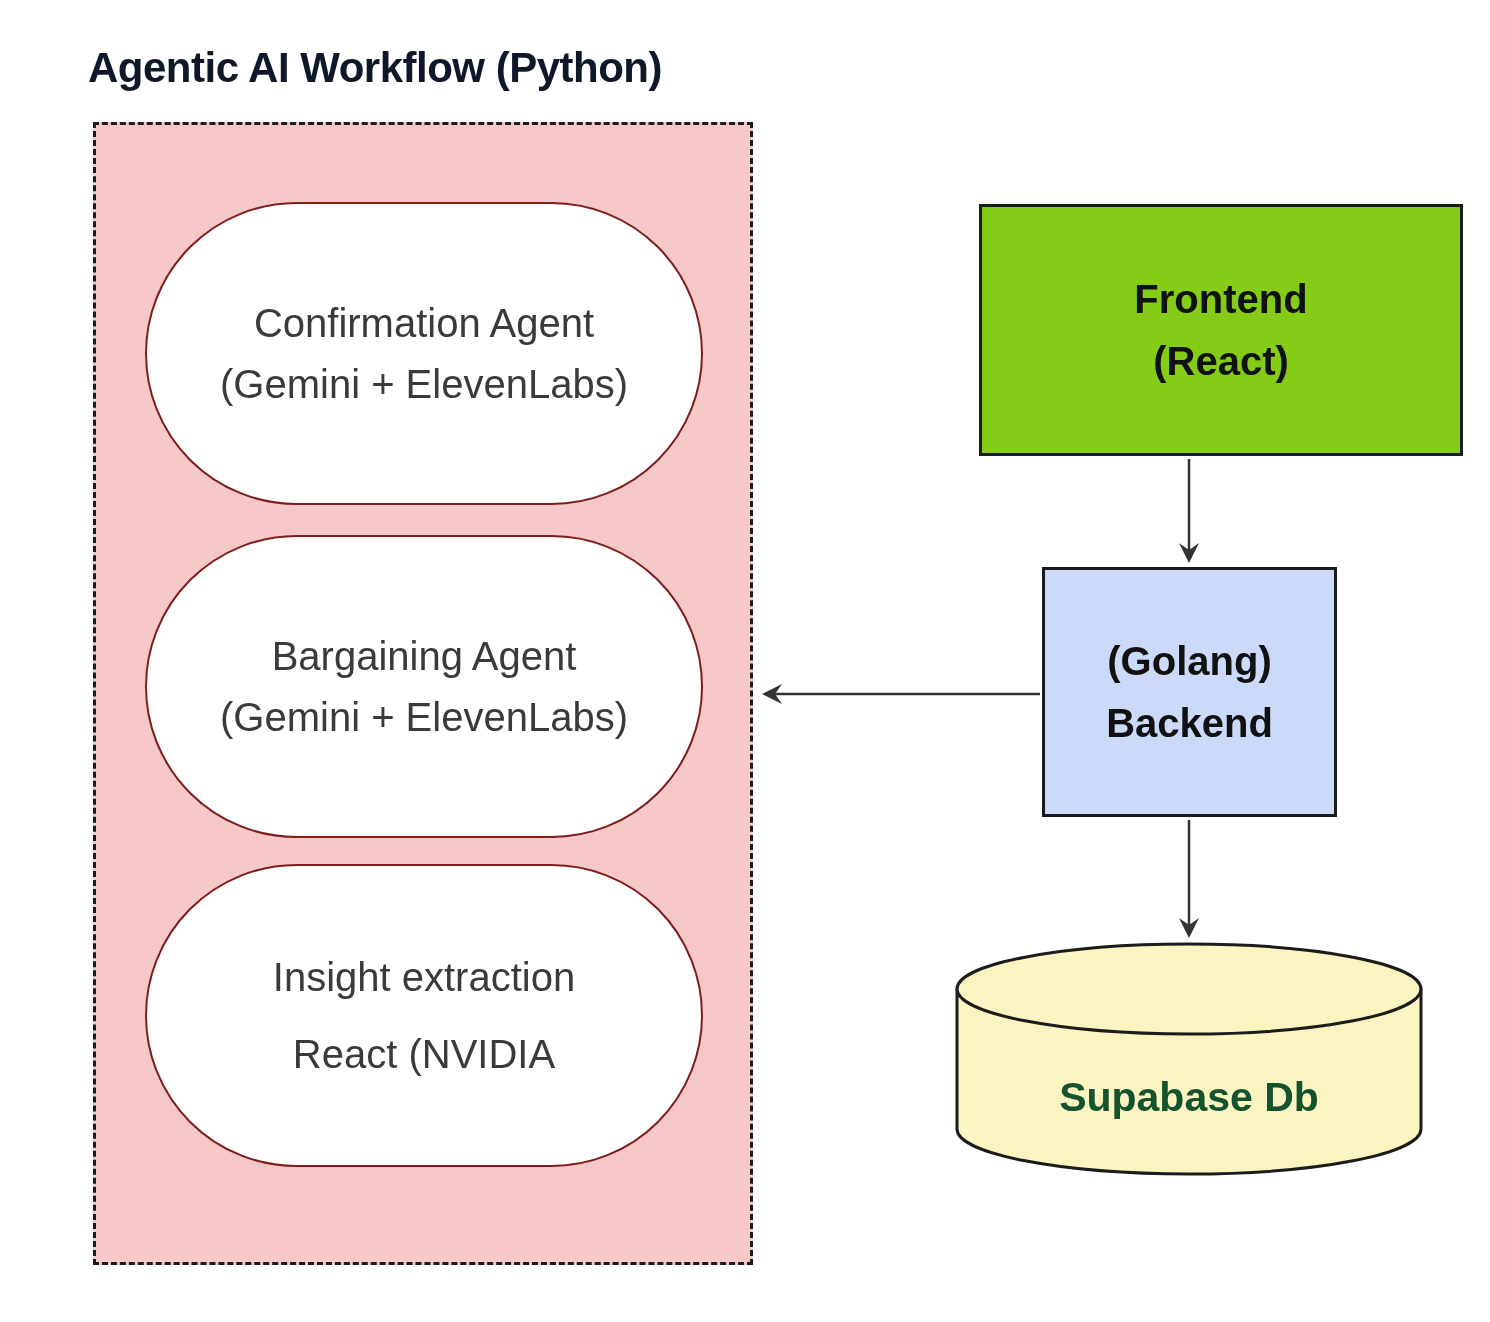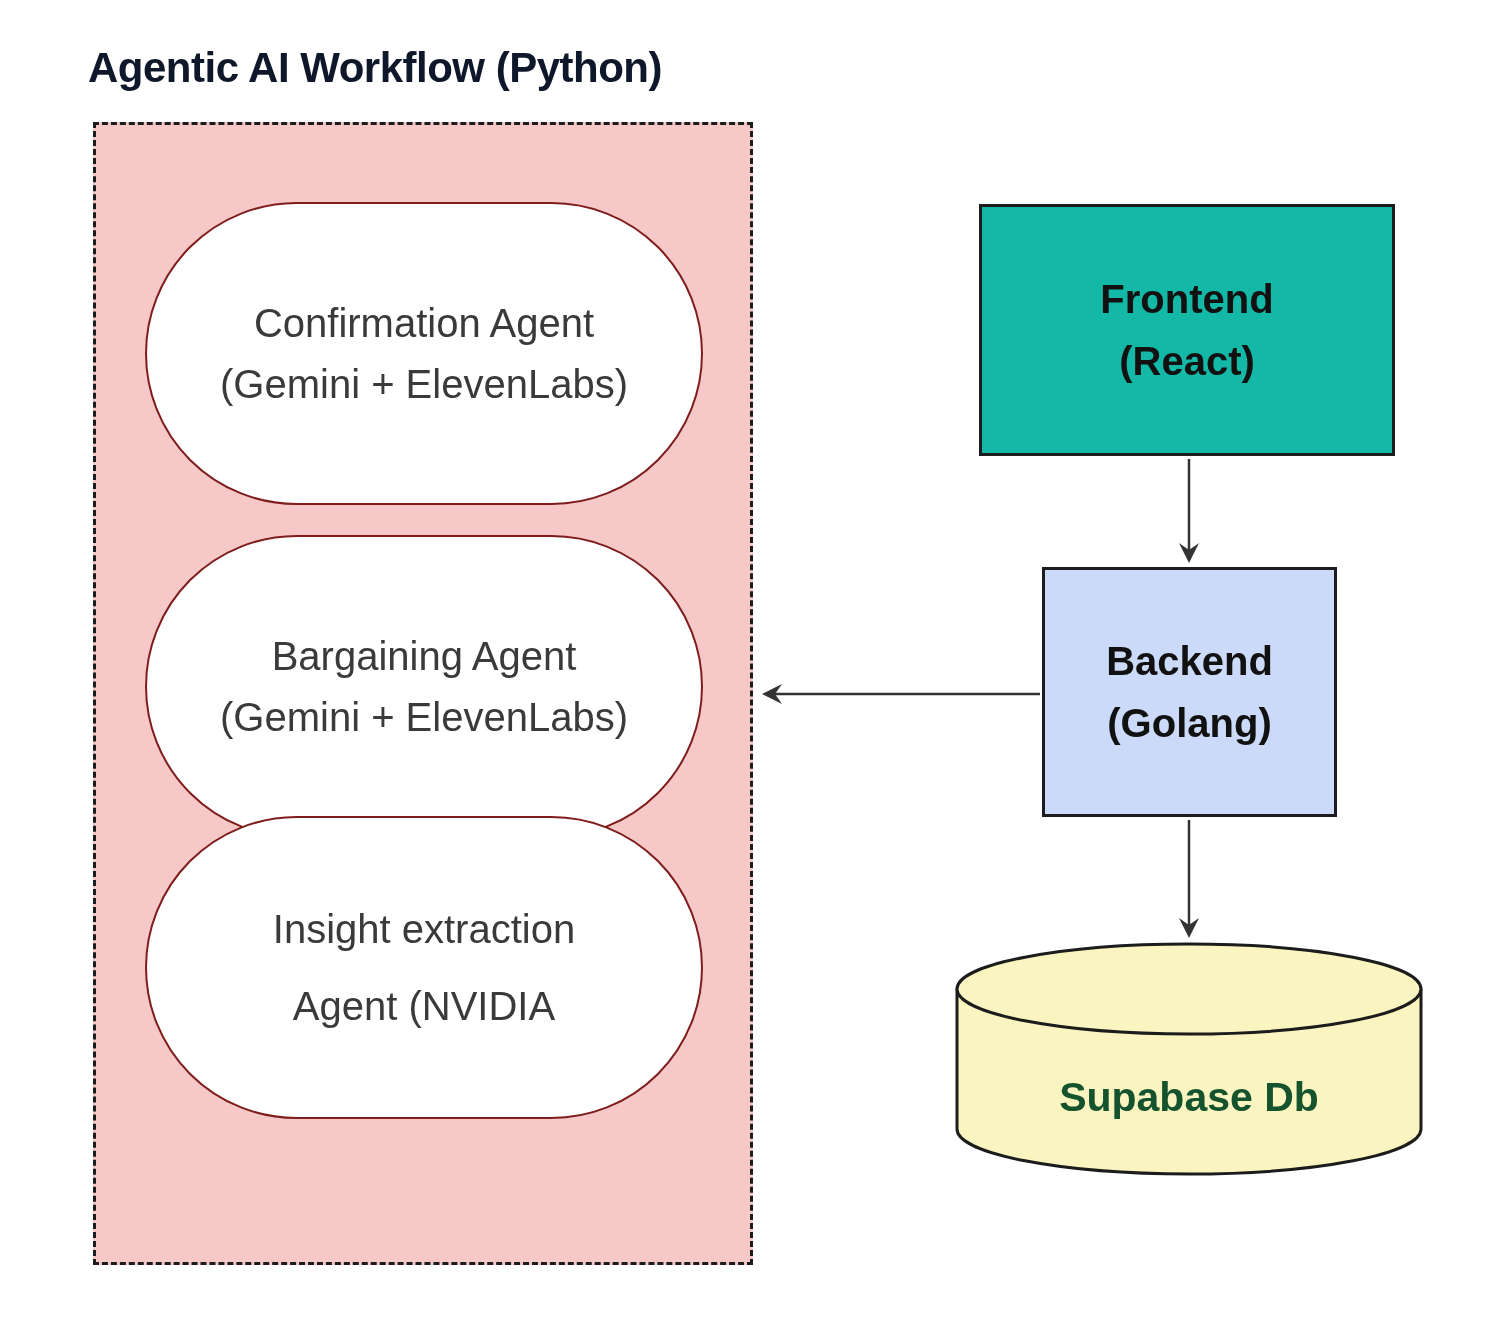--- a/index.html
+++ b/index.html
@@ -47,44 +47,44 @@
     text-align: center;
   }
   .stadium span {
     display: block;
     font-size: 40px;
     line-height: 61px;
     color: #3a3a3a;
   }
   .stadium.s1 { top: 202px; }
   .stadium.s2 { top: 535px; }
-  .stadium.s3 { top: 816px; gap: 16px; }
+  .stadium.s3 { top: 864px; gap: 16px; }
   .rect-node {
     position: absolute;
     box-sizing: border-box;
     border: 3px solid #1c1c1c;
     display: flex;
     flex-direction: column;
     align-items: center;
     justify-content: center;
     text-align: center;
   }
   .rect-node span {
     display: block;
     font-size: 40px;
     line-height: 62px;
     font-weight: 700;
     color: #111111;
   }
   .frontend-node {
     left: 979px;
     top: 204px;
-    width: 416px;
+    width: 484px;
     height: 252px;
-    background: #14b8a6;
+    background: #84cc16;
   }
   .backend-node {
     left: 1042px;
     top: 567px;
     width: 295px;
     height: 250px;
     background: #cbdaf9;
   }
   .cylinder-svg {
     position: absolute;
@@ -122,31 +122,31 @@
     <span>(Gemini + ElevenLabs)</span>
   </div>
 
   <div class="stadium s2">
     <span>Bargaining Agent</span>
     <span>(Gemini + ElevenLabs)</span>
   </div>
 
   <div class="stadium s3">
     <span>Insight extraction</span>
-    <span>Agent (NVIDIA</span>
+    <span>React (NVIDIA</span>
   </div>
 
   <div class="rect-node frontend-node">
     <span>Frontend</span>
     <span>(React)</span>
   </div>
 
   <div class="rect-node backend-node">
+    <span>(Golang)</span>
     <span>Backend</span>
-    <span>(Golang)</span>
   </div>
 
   <svg class="cylinder-svg" width="470" height="236" viewBox="0 0 470 236">
     <path d="M3,48 L3,188 A232,45 0 0 0 467,188 L467,48" fill="#faf5c0" stroke="#1c1c1c" stroke-width="3"></path>
     <ellipse cx="235" cy="48" rx="232" ry="45" fill="#faf5c0" stroke="#1c1c1c" stroke-width="3"></ellipse>
   </svg>
 
   <div class="db-label">Supabase Db</div>
 
   <svg class="edges-svg" width="1490" height="1322" viewBox="0 0 1490 1322">

